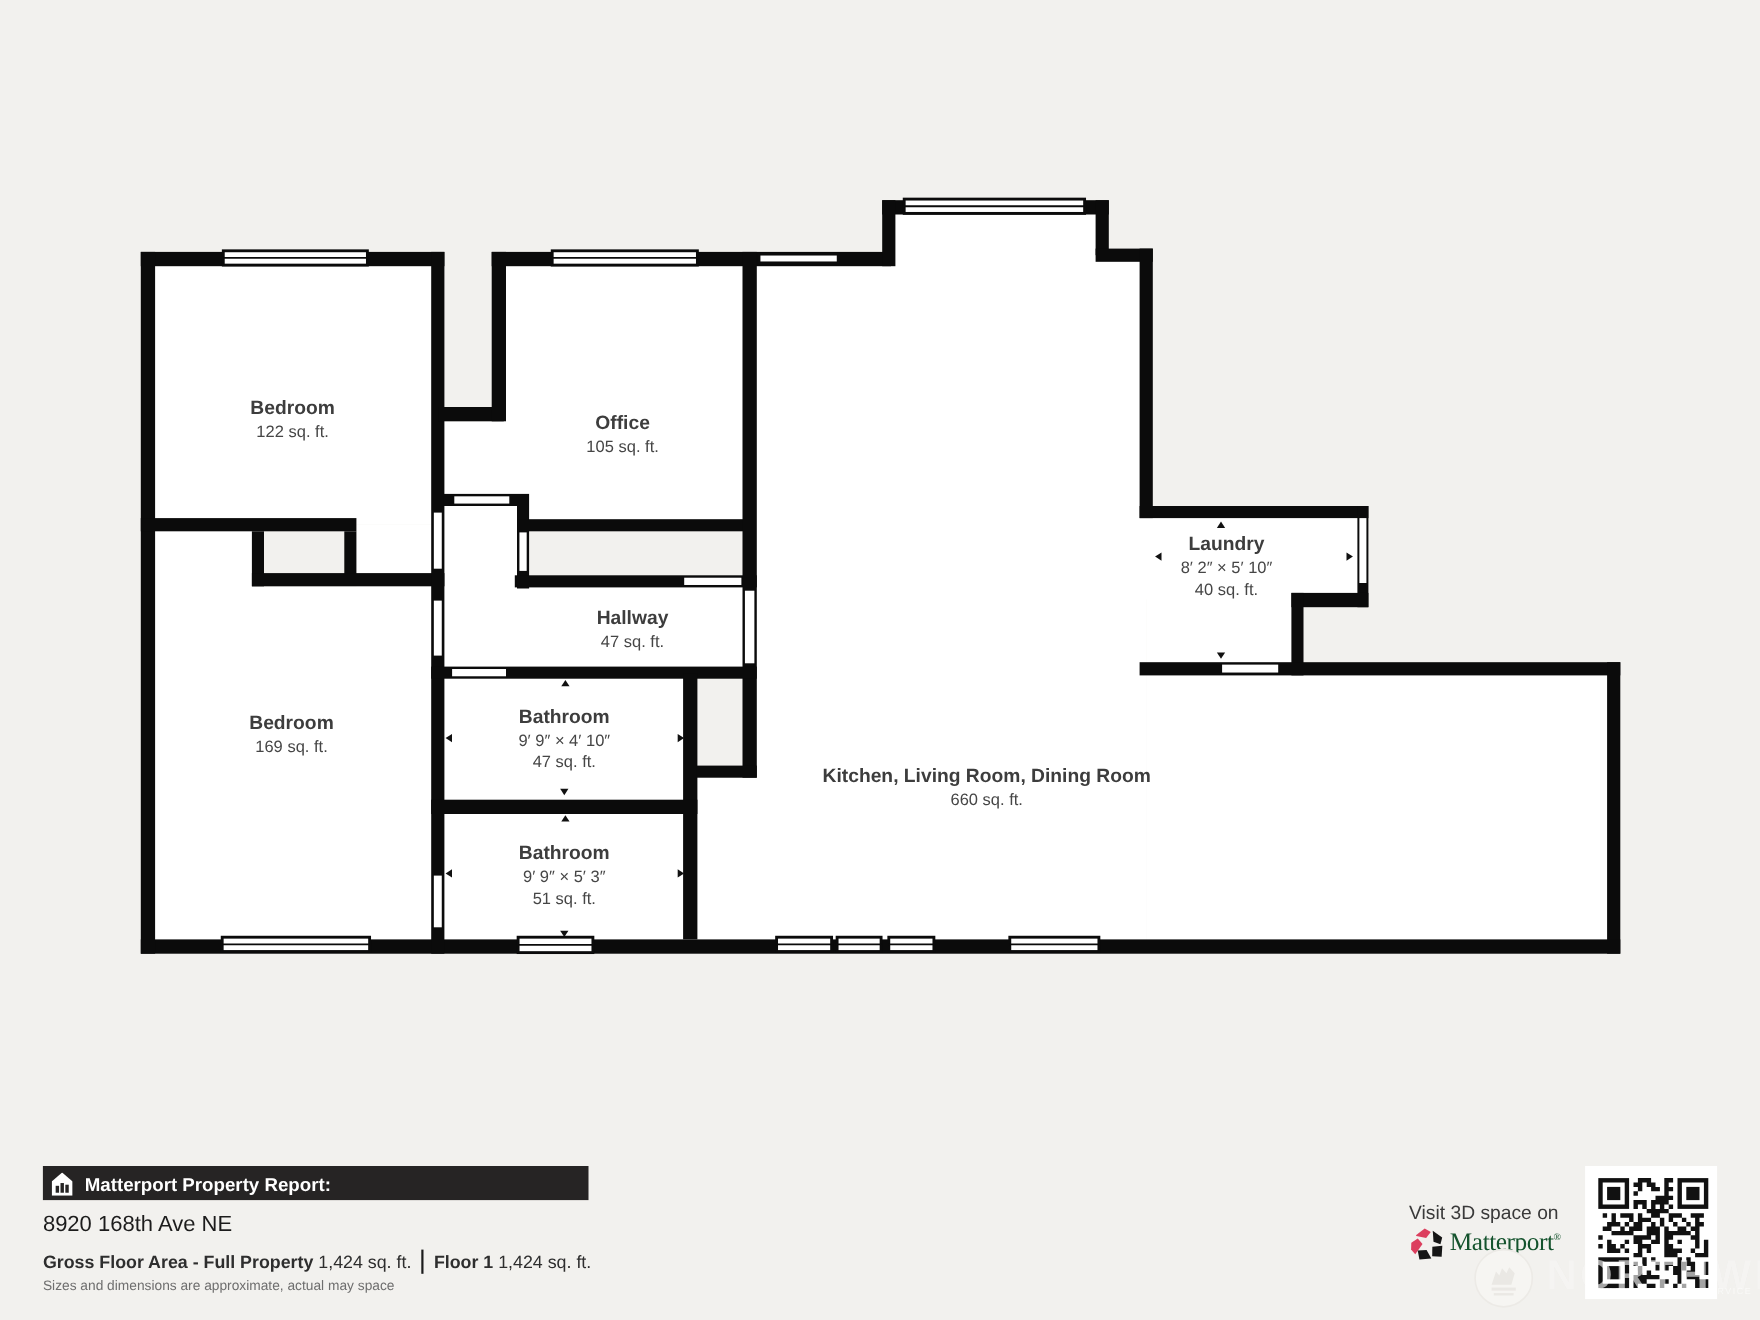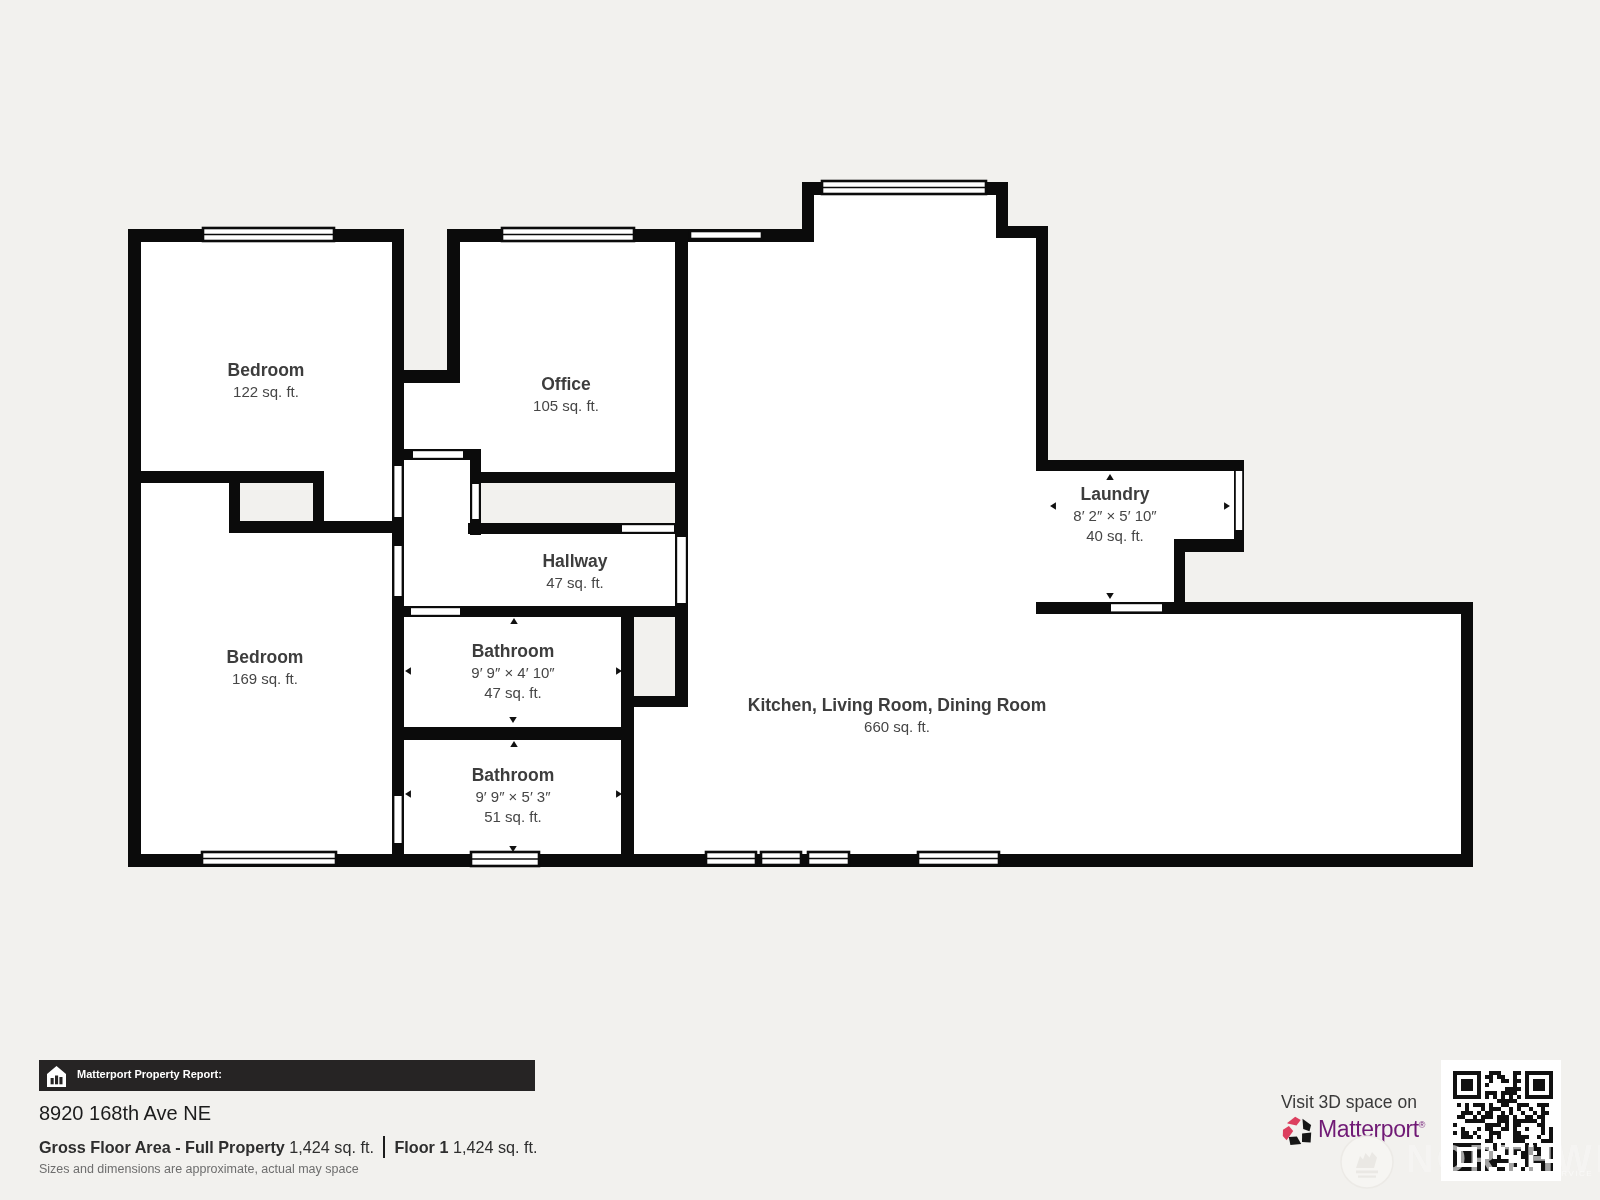--- a/index.html
+++ b/index.html
@@ -206,39 +206,39 @@
 
 <div style="position:absolute;left:39px;top:1060px;width:496px;height:31px;background:#262424;"></div>
 
 <svg style="position:absolute;left:47px;top:1066px;" width="19" height="21" viewBox="0 0 19 21">
 <path d="M9.5 0 L19 8 L19 21 L0 21 L0 8 Z" fill="#fff"></path>
 <rect x="3.6" y="12" width="3.1" height="6.3" fill="#262424"></rect>
 <rect x="8" y="9.5" width="3.1" height="8.8" fill="#262424"></rect>
 <rect x="12.4" y="11" width="3.1" height="7.3" fill="#262424"></rect>
 </svg>
 
-<div style="position:absolute;left:77px;top:1068px;font-size:11px;font-weight:bold;color:#fff;">Matterport Property Report:</div>
+<div style="position:absolute;left:77px;top:1068px;font-size:17px;font-weight:bold;color:#fff;">Matterport Property Report:</div>
 
 <div style="position:absolute;left:39px;top:1102px;font-size:20px;font-weight:normal;color:#1c1c1c;">8920 168th Ave NE</div>
 
 <div style="position:absolute;left:39px;top:1136px;font-size:16.2px;color:#2e2e2e;"><b>Gross Floor Area - Full Property</b> 1,424 sq. ft.&nbsp;&nbsp;<span style="display:inline-block;width:2.5px;height:22px;background:#1c1c1c;vertical-align:-5px;"></span>&nbsp;&nbsp;<b>Floor 1</b> 1,424 sq. ft.</div>
 
 <div style="position:absolute;left:39px;top:1162px;font-size:12.5px;color:#6e6e6e;">Sizes and dimensions are approximate, actual may space</div>
 
 <div style="position:absolute;left:1281px;top:1092px;width:140px;text-align:left;font-size:17.5px;color:#3a3a3a;">Visit 3D space on</div>
 
 <svg style="position:absolute;left:0;top:0;" width="1600" height="1200" viewBox="0 0 1600 1200">
 <path d="M1287.2 1123.0 L1295.2 1116.8 L1300.7 1120.1 L1296.5 1125.4 L1287.6 1123.6 Z" fill="#dc3f5e"></path>
 <path d="M1283.0 1129.8 L1288.9 1126.0 L1293.2 1130.9 L1286.6 1140.2 L1282.8 1136.0 Z" fill="#dc3f5e"></path>
 <path d="M1302.5 1118.8 L1311.1 1125.0 L1309.5 1131.2 L1303.2 1128.9 Z" fill="#161616"></path>
 <path d="M1302.1 1133.4 L1311.2 1132.5 L1310.6 1142.4 L1302.0 1142.0 Z" fill="#161616"></path>
 <path d="M1288.8 1136.9 L1296.9 1136.4 L1301.2 1144.1 L1290.4 1145.0 Z" fill="#161616"></path>
 </svg>
 
-<div style="position:absolute;left:1318px;top:1116px;font-family:Liberation Sans, sans-serif;font-size:23px;color:#701a75;letter-spacing:-0.4px;">Matterport<span style="font-size:9px;vertical-align:9px;letter-spacing:0;">®</span></div>
+<div style="position:absolute;left:1318px;top:1116px;font-family:Liberation Serif, serif;font-size:23px;color:#14532d;letter-spacing:-0.4px;">Matterport<span style="font-size:9px;vertical-align:9px;letter-spacing:0;">®</span></div>
 
 <svg style="position:absolute;left:0;top:0;" width="1600" height="1200">
     <text x="1406" y="1172" font-family="Liberation Sans, sans-serif" font-size="38" font-weight="bold" fill="#e5e3df" letter-spacing="3">NORTHWEST</text>
   </svg>
 
 <div style="position:absolute;left:1441px;top:1060px;width:120px;height:121px;background:#fff;"></div>
 
 <svg style="position:absolute;left:0;top:0;" width="1600" height="1200">
     <rect x="1453.0" y="1071.0" width="28.0" height="28.0" fill="#111"></rect>
     <rect x="1457.0" y="1075.0" width="20.0" height="20.0" fill="#fff"></rect>

